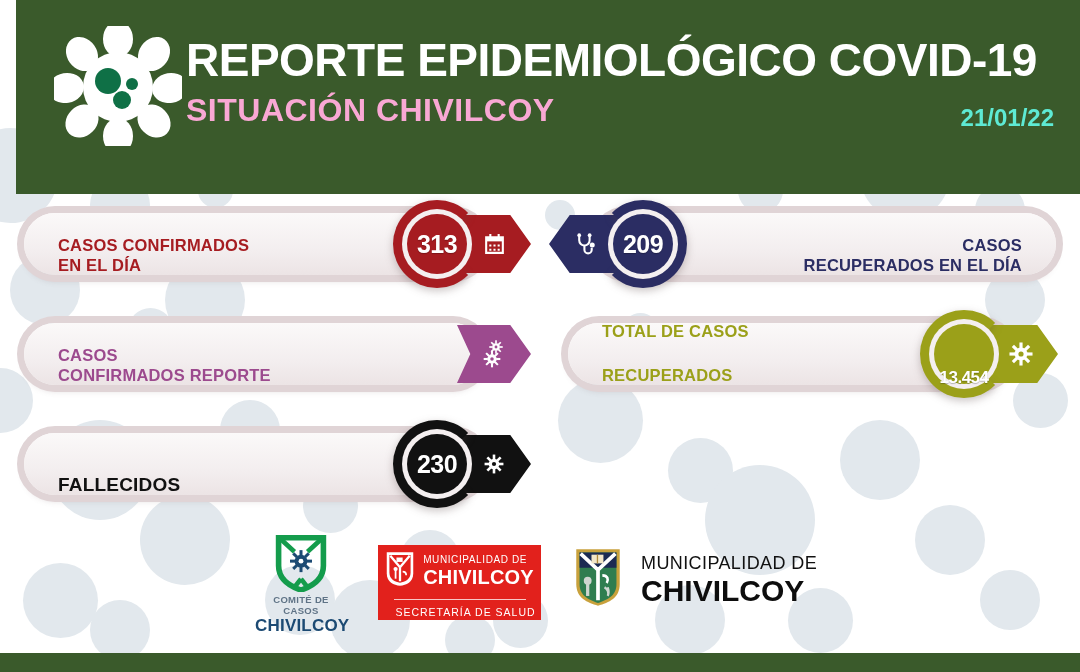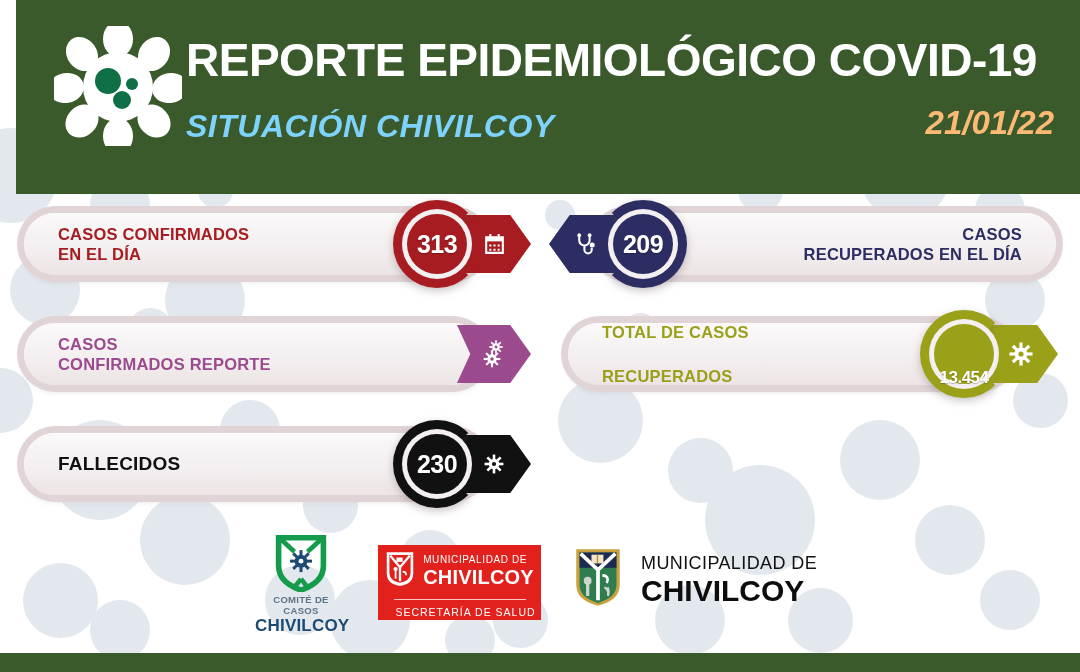--- a/index.html
+++ b/index.html
@@ -20,47 +20,47 @@
     position:absolute; left:16px; top:0; width:1080px; height:194px;
     background:#3a5a2b; z-index:3;
   }
   .header-logo { position:absolute; left:38px; top:26px; width:128px; height:120px; }
   .header-text { position:absolute; left:170px; top:34px; }
   .title {
     font-size:46px; font-weight:bold; color:#ffffff; letter-spacing:-0.5px;
     line-height:52px; white-space:nowrap;
   }
   .subtitle {
-    font-size:32px; font-weight:bold; color:#7dd3fc; letter-spacing:0.5px;
-    line-height:40px; white-space:nowrap; margin-top:20px;font-style:italic;
+    font-size:32px; font-weight:bold; color:#f9a8d4; letter-spacing:0.5px;
+    line-height:40px; white-space:nowrap; margin-top:4px;
   }
   .report-date {
     position:absolute; right:42px; top:104px;
-    font-size:33px; font-weight:bold; color:#fdba74; letter-spacing:0px;font-style:italic;
+    font-size:24px; font-weight:bold; color:#5eead4; letter-spacing:0px;
   }
 
   
   .bottom-bar {
     position:absolute; left:0; bottom:0; width:1080px; height:19px;
     background:#3a5a2b; z-index:3;
   }
 
   
   .card {
     position:absolute; height:62px; z-index:2;
   }
   .card-pill {
     position:absolute; top:0; height:62px;
     border-radius:31px;
     background:linear-gradient(180deg,#fbf9f9 0%,#f3eeef 60%,#ece4e5 100%);
     box-shadow:0 0 0 7px #e0d4d6, 0 5px 7px rgba(120,100,102,0.30);
   }
   .card-label {
     position:absolute; top:0; height:62px;
-    display:flex; flex-direction:column; justify-content:center;
+    display:flex; flex-direction:column; justify-content:flex-end;
     font-size:16.5px; font-weight:bold; line-height:20px;
     letter-spacing:0.2px; white-space:nowrap;
   }
   .card-label.left  { left:34px; align-items:flex-start; text-align:left; }
   .card-label.right { right:34px; align-items:flex-end;  text-align:right; }
 
   
   .badge { position:absolute; top:-13px; width:88px; height:88px; z-index:4; }
   .ring {
     position:absolute; inset:0; border-radius:50%;

